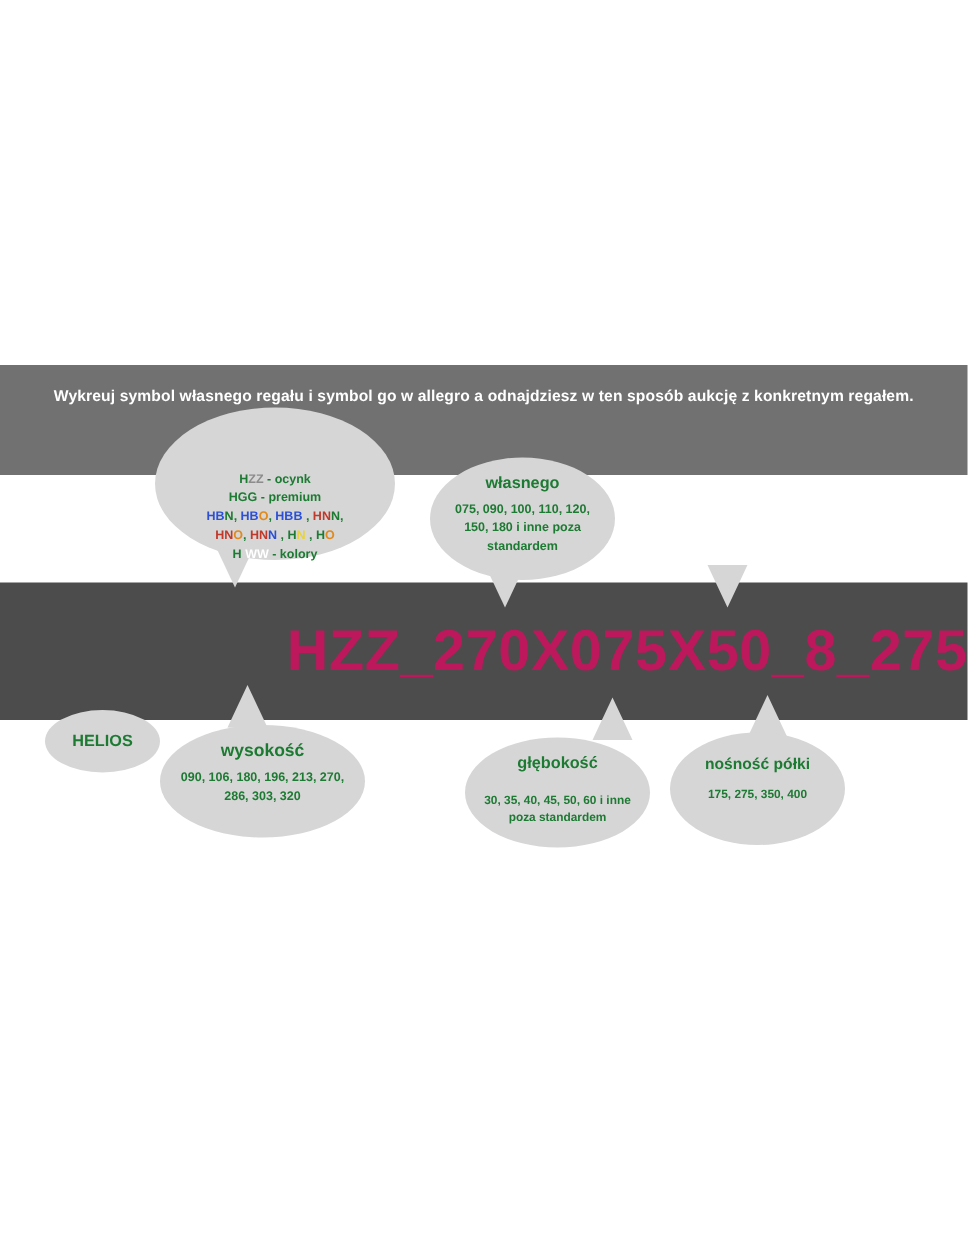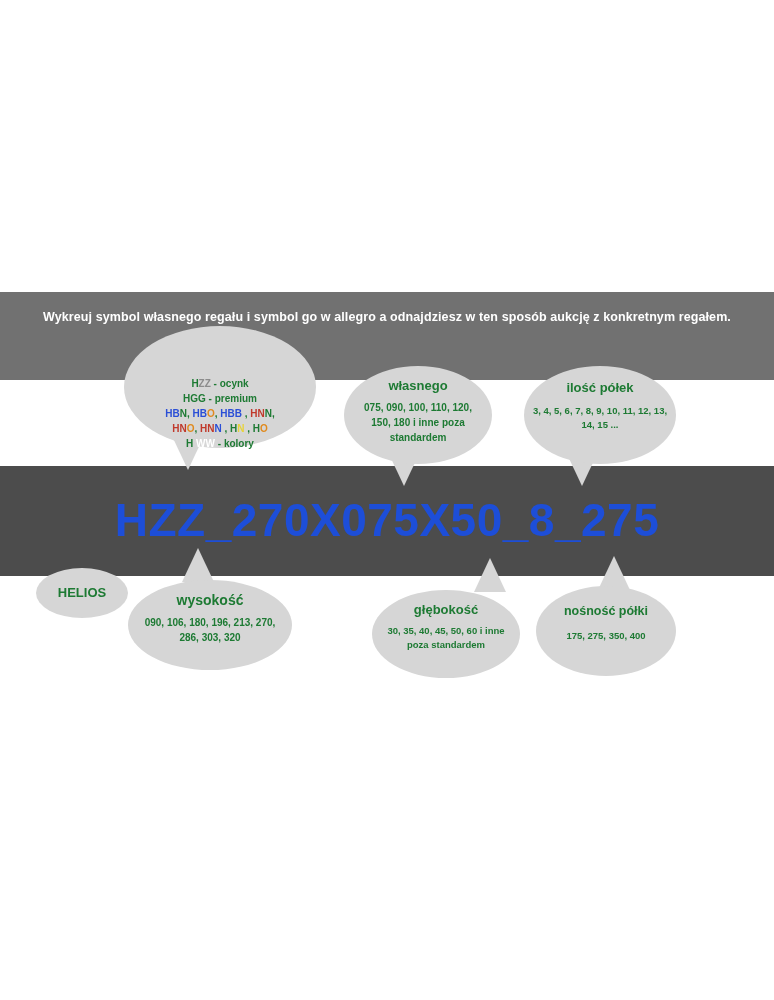--- a/index.html
+++ b/index.html
@@ -64,22 +64,22 @@
     line-height: 1.45;
     letter-spacing: 0.1px;
   }
 
   
   .code {
     position: absolute;
     left: 0;
     top: 493px;
     width: 774px;
-    text-align: center;
-    color: #1d4ed8;
+    text-align: right;
+    color: #be185d;
     font-size: 46px;
     font-weight: bold;
     letter-spacing: 0.5px;
   }
 
   
   .bubble {
     position: absolute;
     background: #d6d6d6;
     border-radius: 50% / 50%;
@@ -151,21 +151,21 @@
     padding: 12px 10px 0 10px;
   }
   #bubble-wys .b-title { font-size: 14px; margin-bottom: 6px; }
   #bubble-wys .b-body { font-size: 10px; line-height: 1.5; }
   #tail-wys { left: 182px; top: 548px; }
 
   #bubble-glab {
     left: 372px; top: 590px; width: 148px; height: 88px;
     padding: 12px 10px 0 10px;
   }
-  #bubble-glab .b-title { font-size: 13px; margin-bottom: 6px; }
+  #bubble-glab .b-title { font-size: 13px; margin-bottom: 16px; }
   #bubble-glab .b-body { font-size: 9.5px; line-height: 1.5; }
   #tail-glab { left: 474px; top: 558px; }
 
   #bubble-nos {
     left: 536px; top: 586px; width: 140px; height: 90px;
     padding: 18px 8px 0 8px;
   }
   #bubble-nos .b-title { font-size: 12.5px; margin-bottom: 10px; }
   #bubble-nos .b-body { font-size: 9.5px; line-height: 1.5; }
   #tail-nos { left: 598px; top: 556px; }
@@ -204,24 +204,20 @@
     </div>
   </div>
 
   <div class="tail tail-down" id="tail-szer"></div>
   <div class="bubble" id="bubble-szer">
     <div class="b-title">własnego</div>
     <div class="b-body">075, 090, 100, 110, 120, 150, 180  i inne poza standardem</div>
   </div>
 
   <div class="tail tail-down" id="tail-ilosc"></div>
-  <div class="bubble" id="bubble-ilosc">
-    <div class="b-title">ilość półek</div>
-    <div class="b-body">3, 4, 5, 6, 7, 8, 9, 10, 11, 12, 13, 14, 15 ...</div>
-  </div>
 
   <div class="bubble" id="bubble-helios">
     <div class="b-title">HELIOS</div>
   </div>
 
   <div class="tail tail-up" id="tail-wys"></div>
   <div class="bubble" id="bubble-wys">
     <div class="b-title">wysokość</div>
     <div class="b-body">090, 106, 180, 196, 213, 270, 286, 303, 320</div>
   </div>

